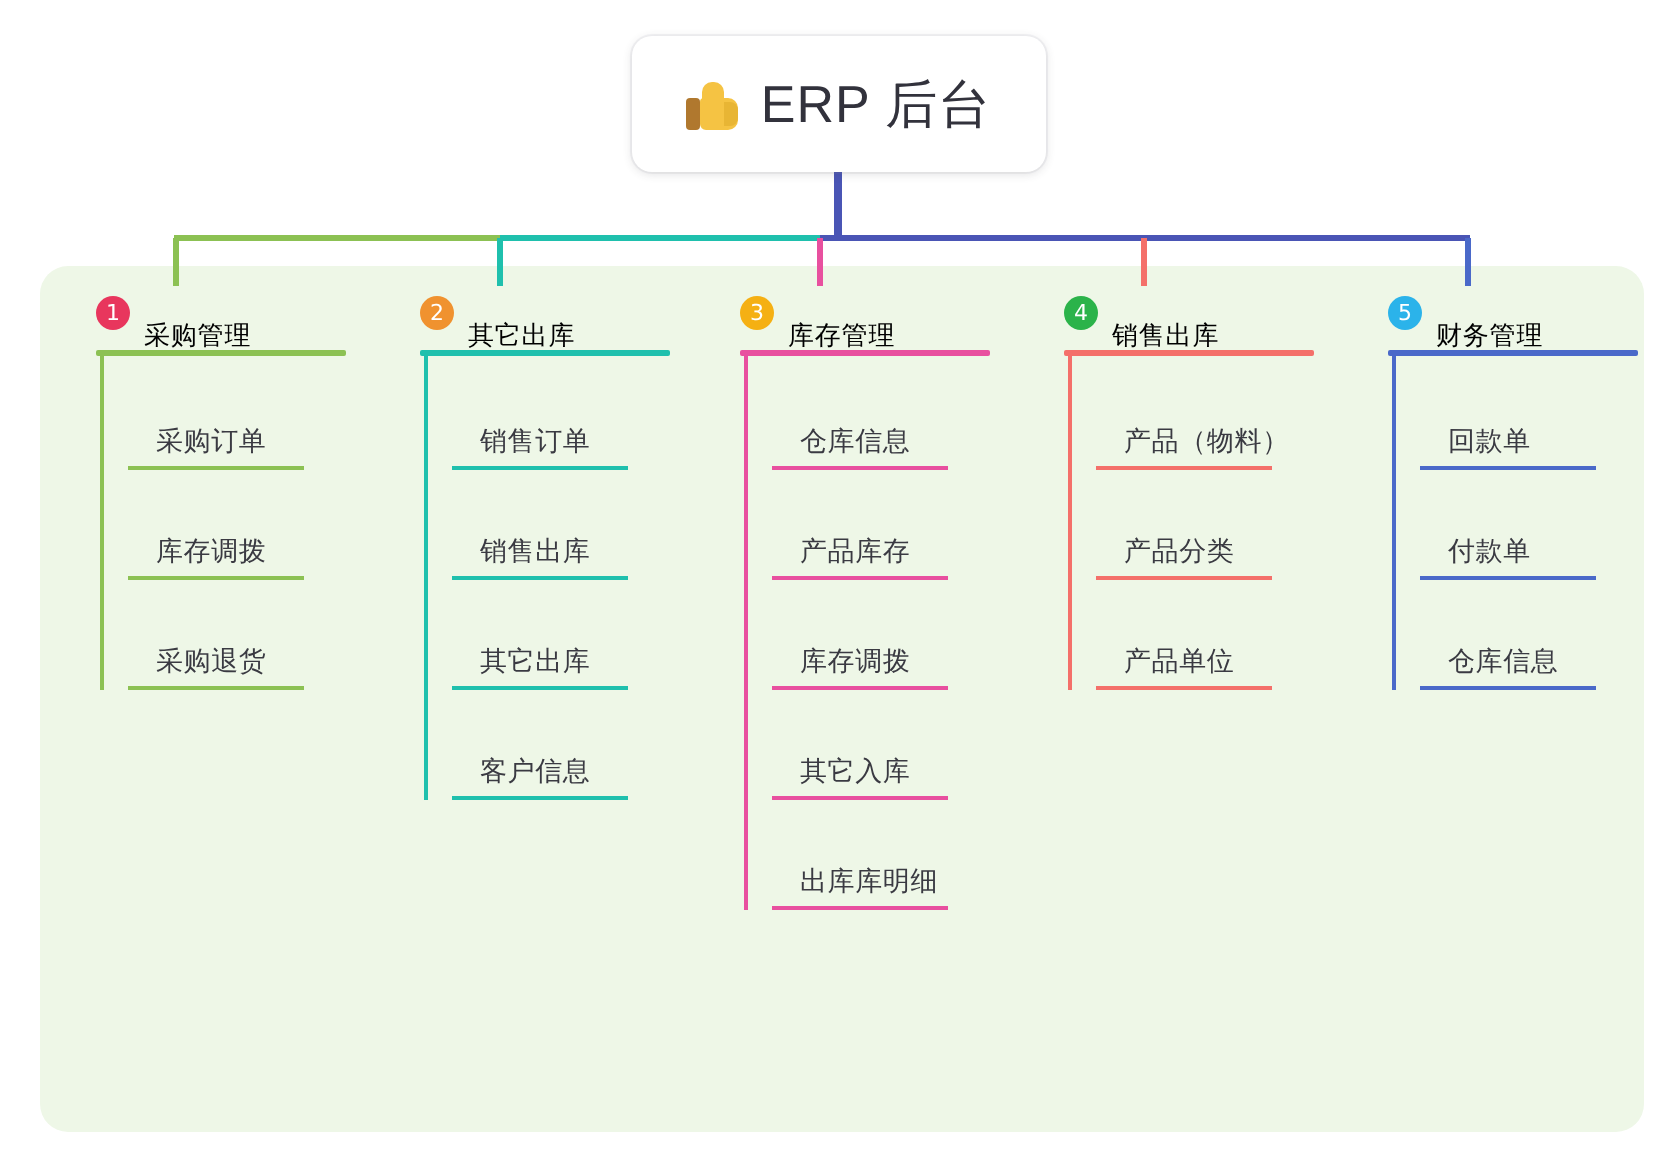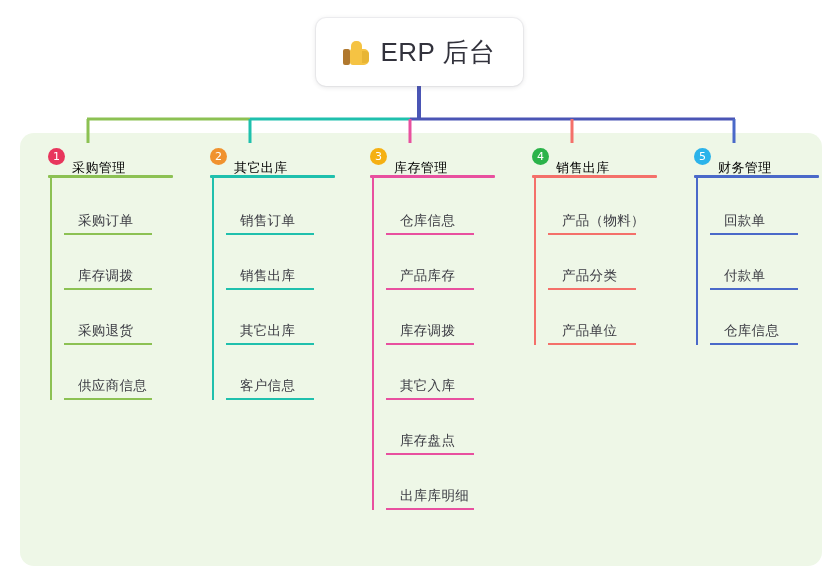--- a/index.html
+++ b/index.html
@@ -218,24 +218,20 @@
             <div class="leaf-rule" style="background: rgb(140, 193, 83);"></div>
           </div>
           <div class="leaf">
             <span class="leaf-label">库存调拨</span>
             <div class="leaf-rule" style="background: rgb(140, 193, 83);"></div>
           </div>
           <div class="leaf">
             <span class="leaf-label">采购退货</span>
             <div class="leaf-rule" style="background: rgb(140, 193, 83);"></div>
           </div>
-          <div class="leaf">
-            <span class="leaf-label">供应商信息</span>
-            <div class="leaf-rule" style="background: rgb(140, 193, 83);"></div>
-          </div>
         </div>
       </div>
       <div class="column" style="left: 190px;">
         <div class="col-header">
           <span class="badge" style="background: rgb(240, 146, 47);">2</span>
           <span class="col-title">其它出库</span>
         </div>
         <div class="col-rule" style="background: rgb(31, 192, 173);"></div>
         <div class="leaf-list">
           <div class="spine" style="background: rgb(31, 192, 173);"></div>
@@ -275,24 +271,20 @@
           </div>
           <div class="leaf">
             <span class="leaf-label">库存调拨</span>
             <div class="leaf-rule" style="background: rgb(232, 80, 159);"></div>
           </div>
           <div class="leaf">
             <span class="leaf-label">其它入库</span>
             <div class="leaf-rule" style="background: rgb(232, 80, 159);"></div>
           </div>
           <div class="leaf">
-            <span class="leaf-label">库存盘点</span>
-            <div class="leaf-rule" style="background: rgb(232, 80, 159);"></div>
-          </div>
-          <div class="leaf">
             <span class="leaf-label">出库库明细</span>
             <div class="leaf-rule" style="background: rgb(232, 80, 159);"></div>
           </div>
         </div>
       </div>
       <div class="column" style="left: 512px;">
         <div class="col-header">
           <span class="badge" style="background: rgb(43, 179, 74);">4</span>
           <span class="col-title">销售出库</span>
         </div>

